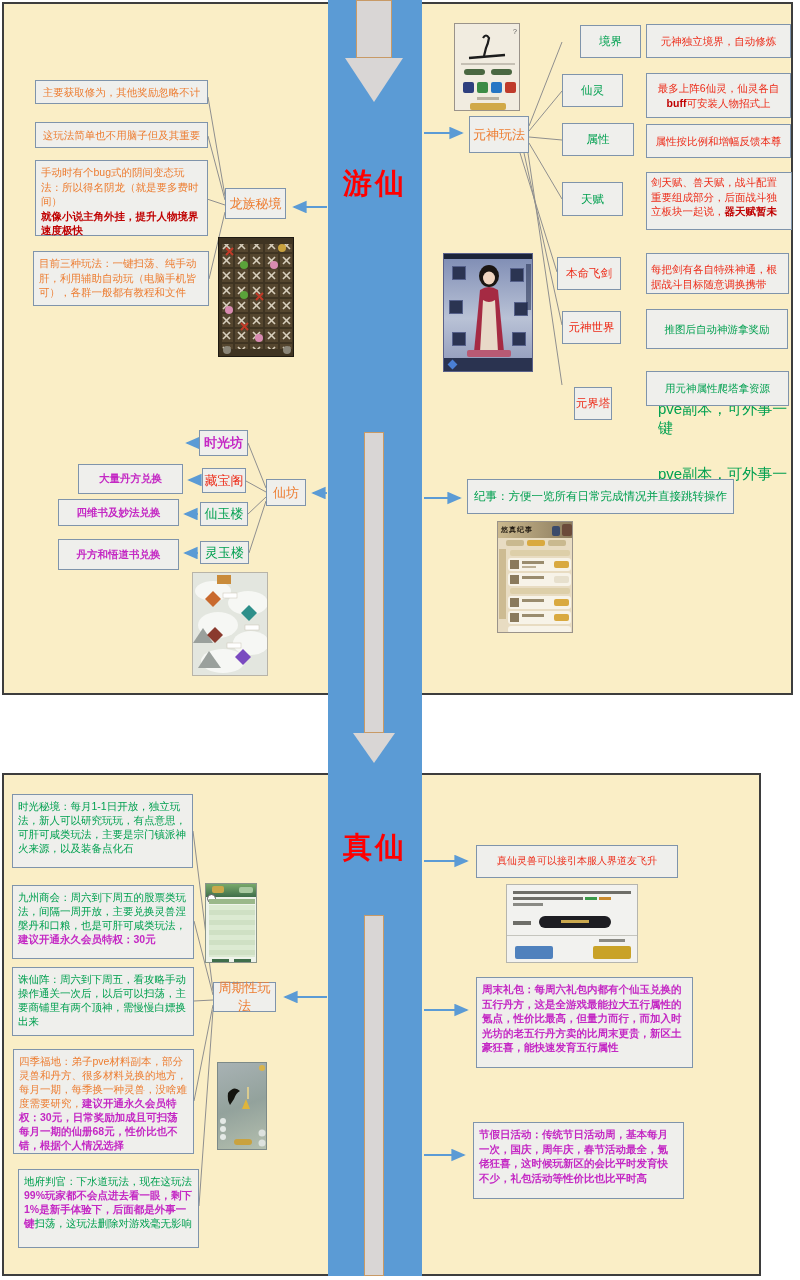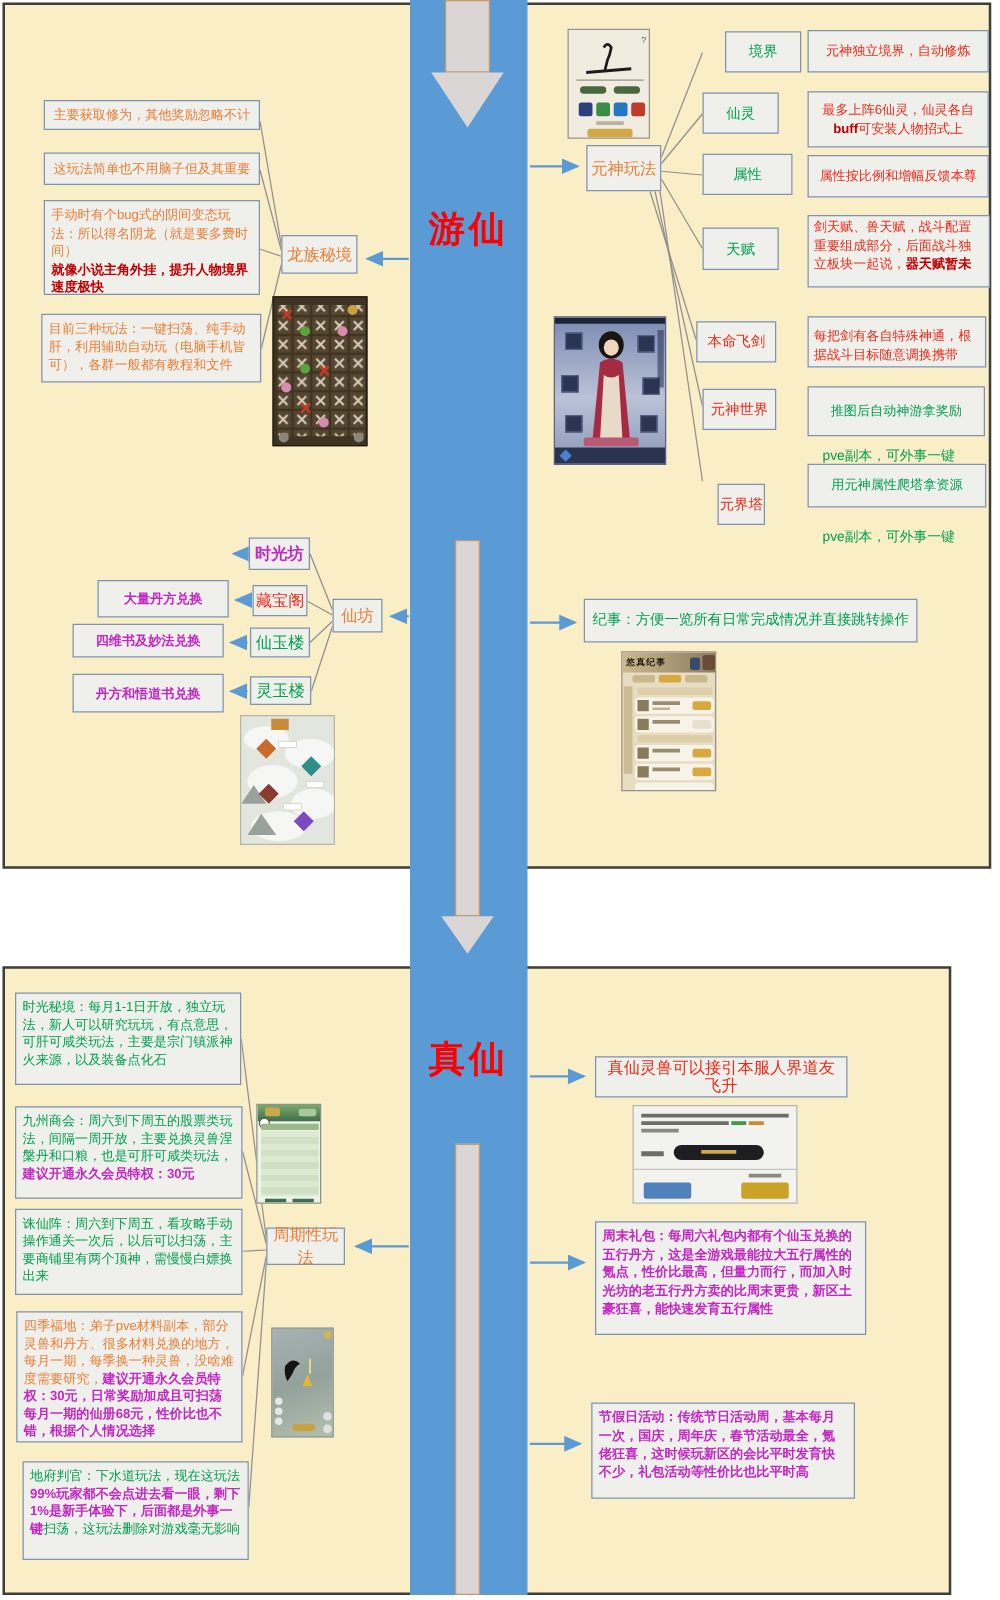--- a/index.html
+++ b/index.html
@@ -11,21 +11,21 @@
               font-size:29px;font-weight:bold;letter-spacing:3px;z-index:4;}
   .garrow-shaft{position:absolute;background:#D9D6D5;border:1px solid #c89a66;box-sizing:border-box;z-index:3;}
   .garrow-head{position:absolute;width:0;height:0;z-index:3;}
   .box{position:absolute;background:#EFEFEC;border:1px solid #7f94ab;box-sizing:border-box;z-index:5;
        display:flex;align-items:center;justify-content:center;text-align:center;}
   .note{display:block;text-align:left;padding:4px 5px;font-size:10.5px;line-height:14.5px;white-space:pre-line;}
   .hub{font-size:13px;}
   .lbl{font-size:11.5px;}
   .desc{font-size:10.5px;line-height:14.5px;padding:2px 4px;white-space:pre-line;}
   .desc.left{text-align:left;}
-  .floating-text{position:absolute;z-index:5;font-size:11px;}
+  .floating-text{position:absolute;z-index:5;font-size:15px;margin-top:43px;}
   .t-orange{color:#ED7D31;} .t-red{color:#ED2B18;} .t-green{color:#00A050;}
   .t-magenta{color:#C428C4;font-weight:bold;}
   .seg-orange{color:#ED7D31;} .seg-red{color:#ED2B18;}
   .seg-redBold{color:#C00000;font-weight:bold;}
   .seg-green{color:#00A050;}
   .seg-magenta{color:#C428C4;font-weight:bold;}
   svg.connectors{position:absolute;left:0;top:0;z-index:4;}
   svg.connectors line.c{stroke:#8f8f8f;stroke-width:1;}
   svg.connectors line.a{stroke:#5B9BD5;stroke-width:1.8;}
   .shot{position:absolute;z-index:5;box-sizing:border-box;border:1px solid #9a938a;overflow:hidden;}
@@ -362,21 +362,21 @@
       <circle cx="5" cy="58" r="3" fill="#e4e9e6"></circle>
       <circle cx="5" cy="66" r="3" fill="#e4e9e6"></circle>
       <circle cx="5" cy="74" r="3" fill="#e4e9e6"></circle>
       <rect x="16" y="76" width="18" height="6" rx="3" fill="#c9a23f"></rect>
       <circle cx="44" cy="70" r="3.5" fill="#dde2de"></circle>
       <circle cx="44" cy="80" r="3.5" fill="#dde2de"></circle>
     </svg>
   </div>
 
   <div class="box" style="left:476px;top:845px;width:202px;height:33px;">
-    <span class="desc" style="font-size:13px;"><span class="seg-red">真仙灵兽可以接引本服人界道友飞升</span></span>
+    <span class="desc" style="font-size:10px;"><span class="seg-red">真仙灵兽可以接引本服人界道友飞升</span></span>
   </div>
 
   <div class="shot" style="left:506px;top:884px;width:132px;height:79px;background:#f2f2ef;border-color:#b5b5ae;">
     <div class="mini" style="left:6px;top:6px;width:118px;height:3px;background:#6e6e68;"></div>
     <div class="mini" style="left:6px;top:12px;width:70px;height:3px;background:#6e6e68;"></div>
     <div class="mini" style="left:78px;top:12px;width:12px;height:3px;background:#3c9a4a;"></div>
     <div class="mini" style="left:92px;top:12px;width:12px;height:3px;background:#c98b2e;"></div>
     <div class="mini" style="left:6px;top:18px;width:30px;height:3px;background:#8a8a84;"></div>
     <div class="mini" style="left:6px;top:36px;width:18px;height:4px;background:#6e6e68;"></div>
     <div class="mini" style="left:32px;top:31px;width:72px;height:12px;background:#1d1d22;border-radius:6px;">

